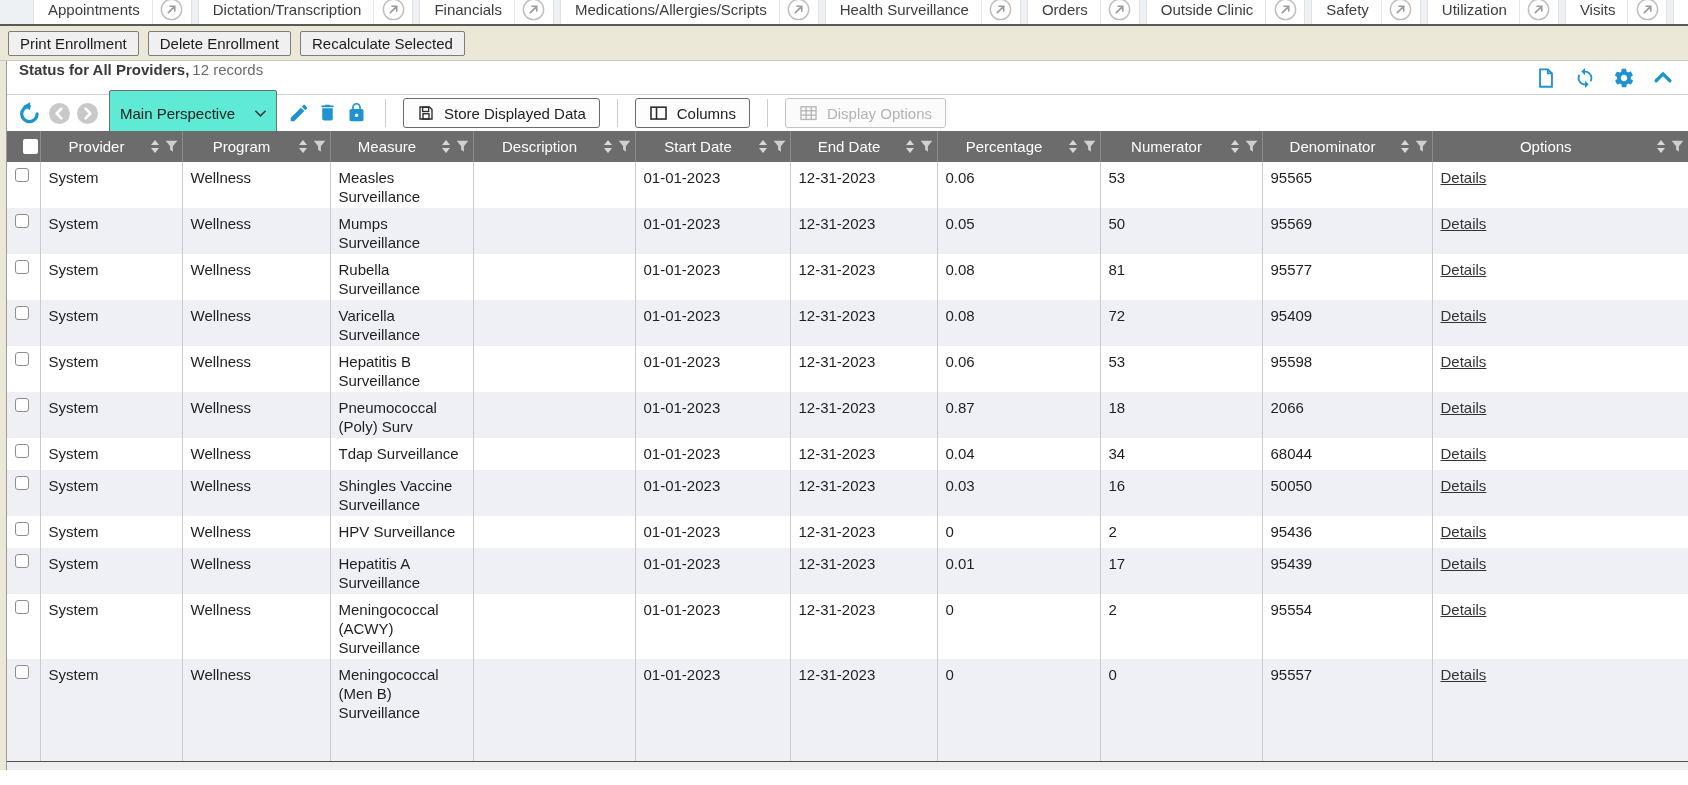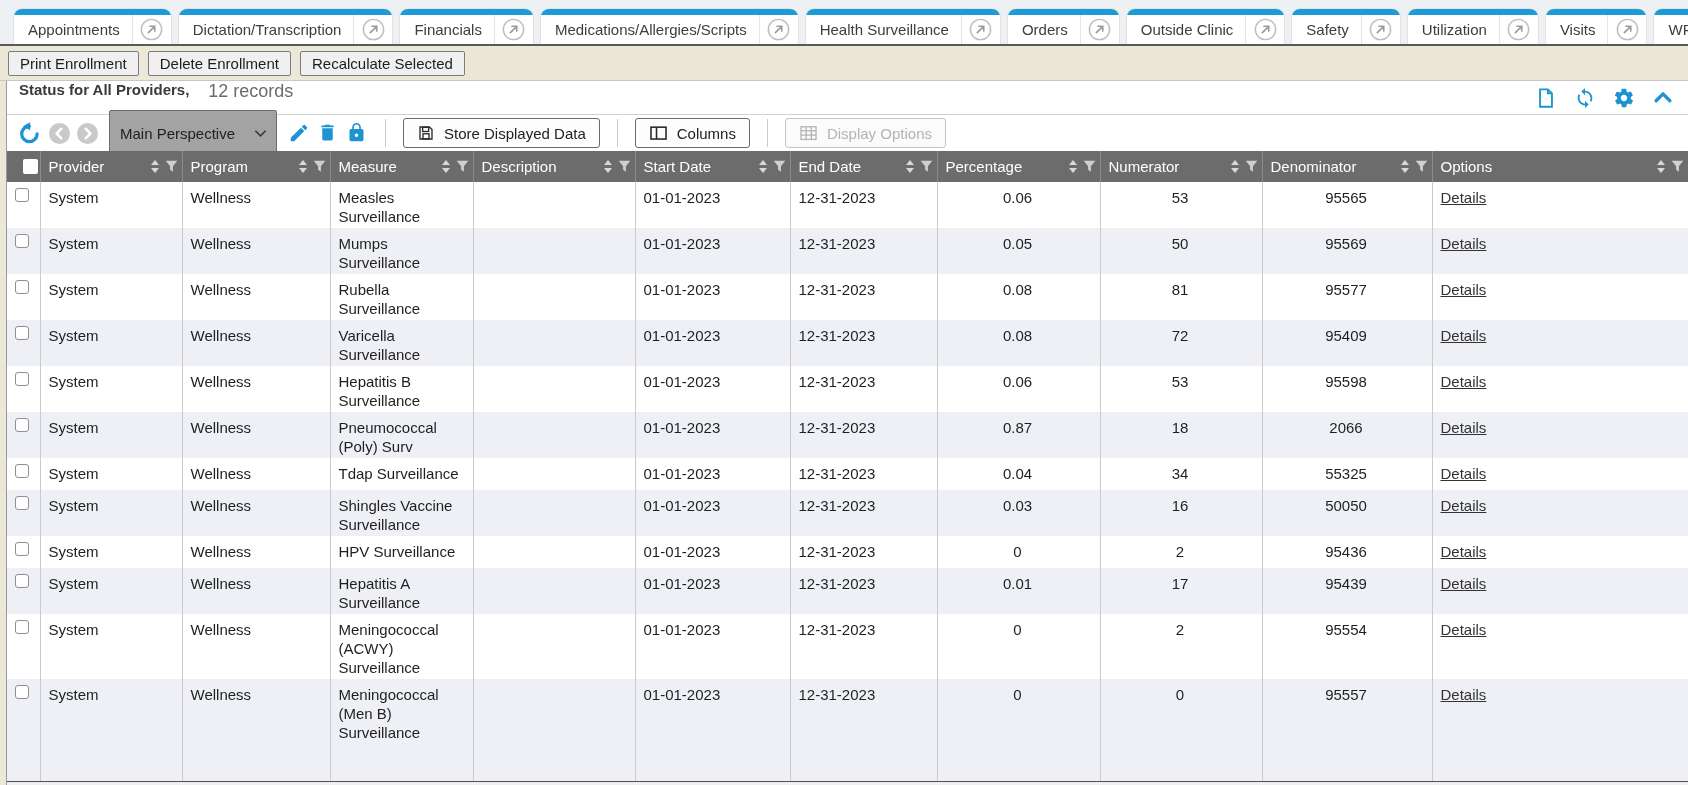--- a/index.html
+++ b/index.html
@@ -1,21 +1,21 @@
 <!DOCTYPE html>
 <html><head>
 <meta charset="utf-8">
 <style>
   html,body{margin:0;padding:0;width:1688px;height:785px;overflow:hidden;background:#fff;
     font-family:"Liberation Sans","DejaVu Sans",sans-serif;-webkit-font-smoothing:antialiased;}
   *{box-sizing:border-box;}
 
   
-  .tabbar{height:46px;background:#eef1f4;border-bottom:2px solid #5a5a5a;display:flex;
-    align-items:flex-end;padding:3px 0 0 14px;gap:8px;white-space:nowrap;overflow:hidden;}
+  .tabbar{height:26px;background:#eef1f4;border-bottom:2px solid #5a5a5a;display:flex;
+    align-items:flex-end;padding:3px 0 0 34px;gap:8px;white-space:nowrap;overflow:hidden;}
   .tab{display:flex;flex-direction:column;border-radius:8px 8px 0 0;overflow:hidden;background:#fff;
     box-shadow:0 0 0 1px #e2e2e2;flex:0 0 auto;cursor:pointer;}
   .tab-strip{height:6px;background:#1e9ad6;}
   .tab-body{display:flex;align-items:center;height:29px;}
   .tab-label{font-size:15px;color:#3d3d3d;padding:0 12px 0 14px;}
   .tab-divider{width:1px;align-self:stretch;background:#e4e4e4;}
   .tab-launch{width:38px;display:flex;align-items:center;justify-content:center;}
 
   
   .actionbar{height:35px;background:#ebe8d8;border-bottom:1px solid #c8c8c8;display:flex;
@@ -25,59 +25,59 @@
 
   
   .workspace{display:flex;height:709px;}
   .gutter{width:7px;background:#ebe8d8;border-right:1px solid #9a9a9a;flex:0 0 auto;}
   .content{flex:1;min-width:0;display:flex;flex-direction:column;background:#fff;}
 
   
   .statusrow{height:34px;border-bottom:1px solid #d2d2d2;display:flex;
     padding:0 14px 0 12px;}
   .status-title{font-size:15px;font-weight:bold;color:#3a3a3a;}
-  .status-records{font-size:18px;color:#6b6b6b;margin-left:19px;}
+  .status-records{font-size:15px;color:#6b6b6b;margin-left:3px;}
   .status-icons{margin-left:auto;display:flex;align-items:center;gap:17px;}
   .sicon{width:22px;height:22px;display:flex;cursor:pointer;}
 
   
   .toolrow{height:36px;display:flex;align-items:center;padding:0 8px 0 10px;gap:7px;}
   .ticon{width:22px;height:22px;display:flex;cursor:pointer;}
   .ticon.big{width:25px;height:25px;}
   .navcircle{width:21px;height:21px;border-radius:50%;background:#c9c9c9;display:flex;
     align-items:center;justify-content:center;cursor:pointer;}
   .selectbox{display:flex;align-items:center;justify-content:space-between;width:168px;height:46px;
-    border:1px solid #6e6e6e;border-radius:2px;background:#a3a3a3;padding:0 9px 0 10px;margin:0 4px;cursor:pointer;}
+    border:1px solid #6e6e6e;border-radius:2px;background:#5eead4;padding:0 9px 0 10px;margin:0 4px;cursor:pointer;}
   .selectbox .sel-label{font-size:15px;color:#222;}
   .vsep{width:1px;height:28px;background:#cccccc;margin:0 10px;}
   .tbtn{display:flex;align-items:center;gap:9px;background:#fdfdfd;border:1px solid #6a6a6a;
     border-radius:3px;height:30px;padding:0 13px;font-size:15px;color:#222;cursor:pointer;font-family:inherit;}
   .tbtn.disabled{color:#b3b3b3;border-color:#c4c4c4;background:#fbfbfb;cursor:default;}
 
   
   .gridwrap{flex:1;overflow:hidden;}
   table.grid{border-collapse:collapse;table-layout:fixed;width:100%;}
   .grid thead th{background:#6c6c6c;height:31px;color:#fff;font-size:15px;font-weight:normal;
     text-align:left;padding:0 4px 0 8px;border-right:1px solid #8b8b8b;position:relative;}
   .grid thead th:last-child{border-right:none;}
-  .th-inner{display:flex;align-items:center;gap:6px;}
+  .th-inner{display:flex;align-items:center;gap:6px;text-align:center;}
   .th-label{flex:1;overflow:hidden;white-space:nowrap;}
   .sort{display:inline-flex;flex-direction:column;gap:3px;cursor:pointer;flex:0 0 auto;}
   .sort .up{width:0;height:0;border-left:4.5px solid transparent;border-right:4.5px solid transparent;
     border-bottom:5.5px solid #d8d8d8;}
   .sort .down{width:0;height:0;border-left:4.5px solid transparent;border-right:4.5px solid transparent;
     border-top:5.5px solid #d8d8d8;}
   .funnel{flex:0 0 auto;cursor:pointer;display:flex;}
   .hdr-cb{width:15px;height:15px;background:#fff;border-radius:2px;display:block;margin-left:8px;cursor:pointer;}
 
   .grid tbody td{vertical-align:top;font-size:15px;color:#1f1f1f;line-height:19px;
     padding:6px 8px 2px 8px;border-right:1px solid #cbcbcb;overflow:hidden;}
   .grid tbody td:last-child{border-right:none;}
   .grid tbody tr.alt{background:#eef0f6;}
-  .grid td.num{text-align:center;padding-right:10px;}
+  .grid td.num{text-align:left;padding-right:10px;}
   .grid td.cb-col{padding:6px 0 0 0;}
   .cbx{width:14px;height:14px;border:1px solid #8f8f8f;border-radius:3px;background:#fff;
     display:block;margin-left:8px;cursor:pointer;}
   .details-link{color:#333;text-decoration:underline;cursor:pointer;}
 
   
   .hscroll{height:9px;border-top:1px solid #4f4f4f;background:#efefef;cursor:pointer;}
 </style>
 </head>
 <body>
@@ -609,21 +609,21 @@
                 <span class="cbx"></span>
               </td>
               <td>System</td>
               <td>Wellness</td>
               <td>Tdap Surveillance</td>
               <td></td>
               <td>01-01-2023</td>
               <td>12-31-2023</td>
               <td class="num">0.04</td>
               <td class="num">34</td>
-              <td class="num">55325</td>
+              <td class="num">68044</td>
               <td><a class="details-link">Details</a></td>
             </tr>
             <tr class="alt" style="height: 44px;">
               <td class="cb-col">
                 <span class="cbx"></span>
               </td>
               <td>System</td>
               <td>Wellness</td>
               <td>Shingles Vaccine Surveillance</td>
               <td></td>

